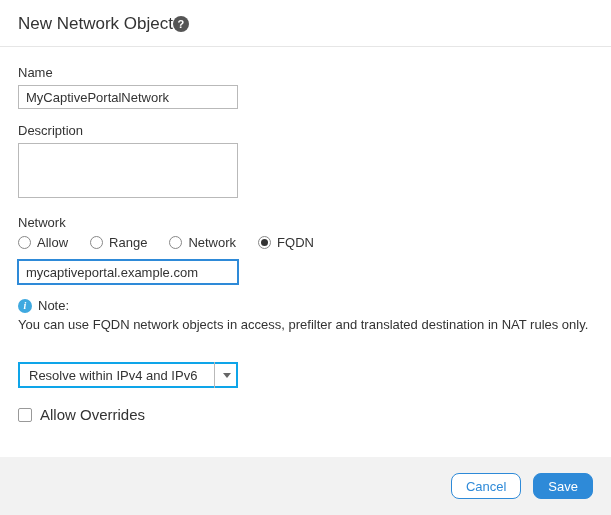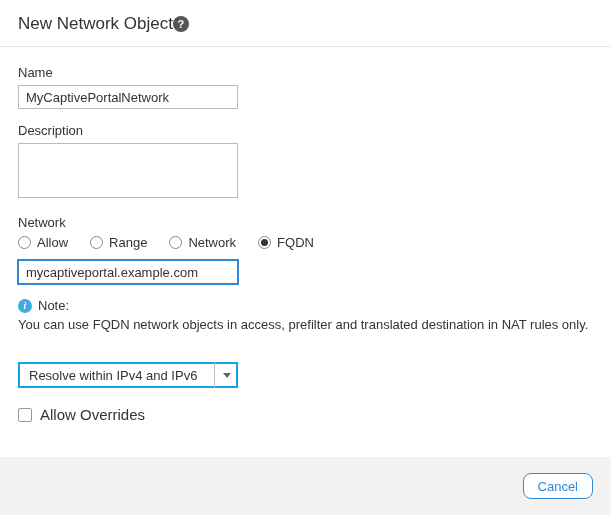--- a/index.html
+++ b/index.html
@@ -100,13 +100,14 @@
 
   <div class="checkbox-row">
     <span class="checkbox-box"></span>
     <span class="checkbox-label">Allow Overrides</span>
   </div>
 
 </div>
 
 <div class="footer">
   <button class="btn btn-cancel">Cancel</button>
+  <button class="btn btn-save">Save</button>
 </div>
 
 </body></html>

